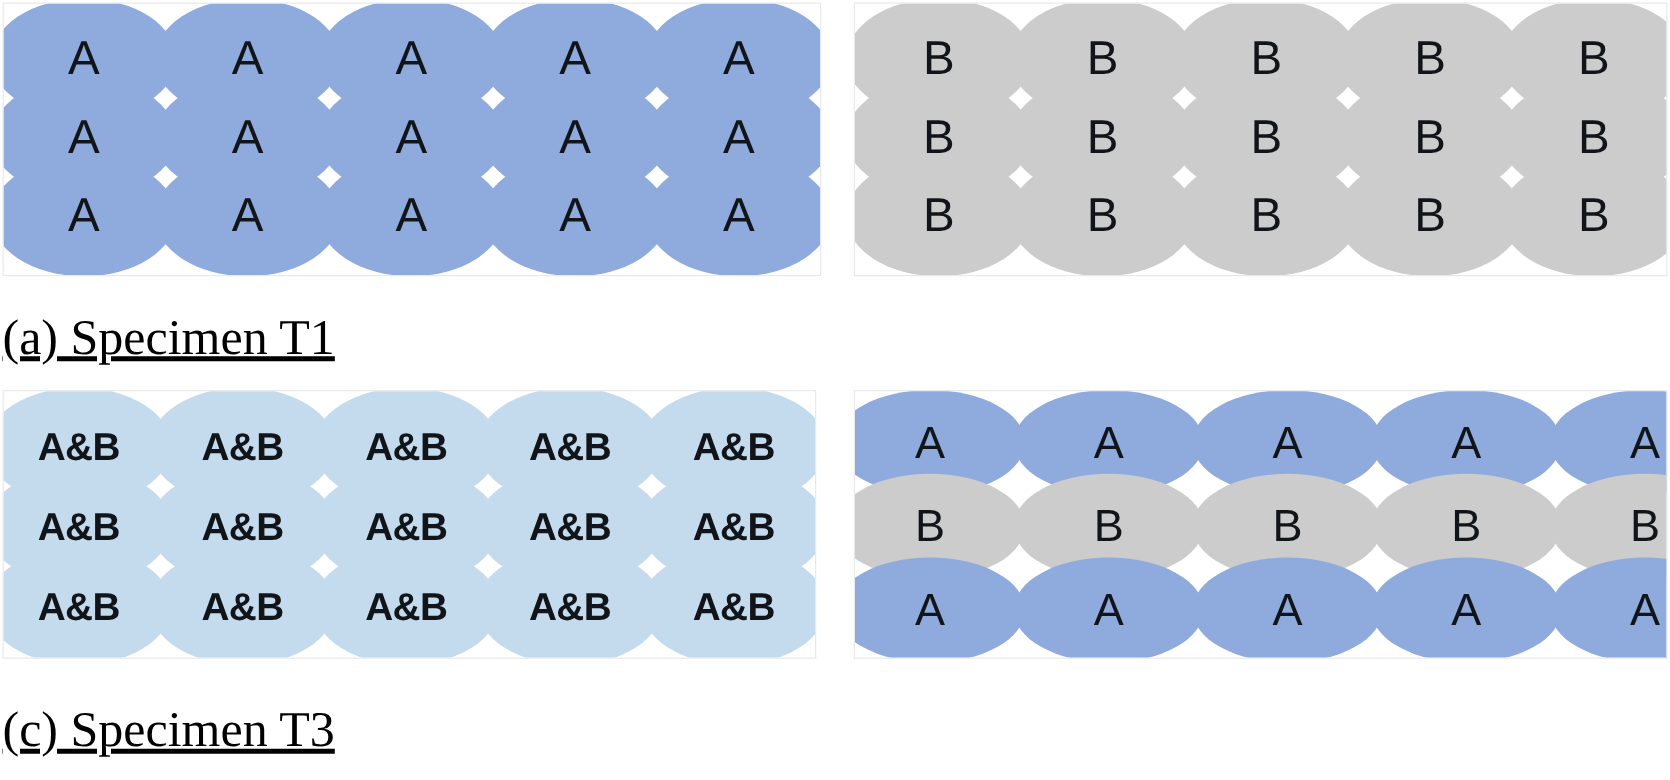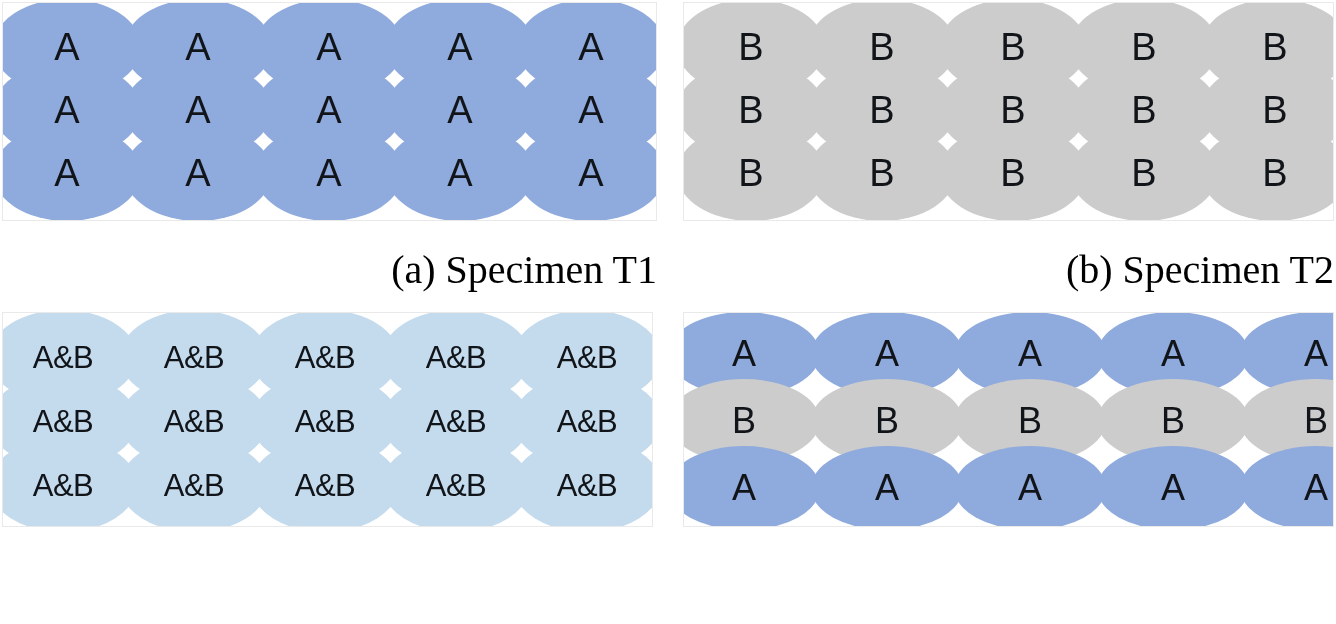--- a/index.html
+++ b/index.html
@@ -25,21 +25,21 @@
   .panel {
     position: absolute;
     background: #ffffff;
     border: 1px solid #e9e9e9;
     overflow: hidden;
     box-sizing: border-box;
   }
 
   .panel-a { left: 2px;   top: 2px;   width: 655px; height: 219px; }
   .panel-b { left: 683px; top: 2px;   width: 651px; height: 219px; }
-  .panel-c { left: 2px;   top: 312px; width: 651px; height: 215px; }
+  .panel-c { left: 2px;   top: 312px; width: 651px; height: 215px; font-weight: bold; }
   .panel-d { left: 683px; top: 312px; width: 651px; height: 215px; }
 
   
   .grid {
     position: absolute;
     left: 0;
     top: 0;
     width: 100%;
     height: 100%;
   }
@@ -78,25 +78,26 @@
     font-size: 36px;
   }
 
   .fill-blue  { background: #8FAADC; }
   .fill-gray  { background: #CCCCCC; }
   .fill-ltblue{ background: #C4DBEE; }
 
   
   .caption {
     position: absolute;
-    text-align: right;
+    text-align: left;
     font-family: "Liberation Serif", "DejaVu Serif", serif;
     font-size: 40px;
     color: #000000;
     white-space: nowrap;
+    text-decoration: underline;
   }
   .cap-a { left: 2px;   top: 246px; width: 655px; }
   .cap-b { left: 683px; top: 246px; width: 651px; }
   .cap-c { left: 2px;   top: 560px; width: 651px; }
   .cap-d { left: 683px; top: 560px; width: 651px; }
 </style>
 </head>
 <body>
 
 <div class="figure">
@@ -134,41 +135,41 @@
         <div class="cell fill-gray" style="left: 255px; top: 59px;">B</div>
         <div class="cell fill-gray" style="left: 386px; top: 59px;">B</div>
         <div class="cell fill-gray" style="left: 517px; top: 59px;">B</div>
         <div class="cell fill-gray" style="left: -7px; top: 122px;">B</div>
         <div class="cell fill-gray" style="left: 124px; top: 122px;">B</div>
         <div class="cell fill-gray" style="left: 255px; top: 122px;">B</div>
         <div class="cell fill-gray" style="left: 386px; top: 122px;">B</div>
         <div class="cell fill-gray" style="left: 517px; top: 122px;">B</div>
       </div>
   </div>
-  <div class="caption cap-b">(b) Specimen T2</div>
 
   <div class="panel panel-c">
     <div class="grid pack-c" id="grid-c">
         <div class="cell fill-ltblue" style="left: -14px; top: -3px;">A&amp;B</div>
         <div class="cell fill-ltblue" style="left: 117px; top: -3px;">A&amp;B</div>
         <div class="cell fill-ltblue" style="left: 248px; top: -3px;">A&amp;B</div>
         <div class="cell fill-ltblue" style="left: 379px; top: -3px;">A&amp;B</div>
         <div class="cell fill-ltblue" style="left: 510px; top: -3px;">A&amp;B</div>
         <div class="cell fill-ltblue" style="left: -14px; top: 61px;">A&amp;B</div>
         <div class="cell fill-ltblue" style="left: 117px; top: 61px;">A&amp;B</div>
         <div class="cell fill-ltblue" style="left: 248px; top: 61px;">A&amp;B</div>
         <div class="cell fill-ltblue" style="left: 379px; top: 61px;">A&amp;B</div>
         <div class="cell fill-ltblue" style="left: 510px; top: 61px;">A&amp;B</div>
         <div class="cell fill-ltblue" style="left: -14px; top: 125px;">A&amp;B</div>
         <div class="cell fill-ltblue" style="left: 117px; top: 125px;">A&amp;B</div>
         <div class="cell fill-ltblue" style="left: 248px; top: 125px;">A&amp;B</div>
         <div class="cell fill-ltblue" style="left: 379px; top: 125px;">A&amp;B</div>
         <div class="cell fill-ltblue" style="left: 510px; top: 125px;">A&amp;B</div>
       </div>
   </div>
+  <div class="caption cap-c">(c) Specimen T3</div>
 
   <div class="panel panel-d">
     <div class="grid pack-d" id="grid-d">
         <div class="cell fill-blue" style="left: -16px; top: -1px;">A</div>
         <div class="cell fill-blue" style="left: 127px; top: -1px;">A</div>
         <div class="cell fill-blue" style="left: 270px; top: -1px;">A</div>
         <div class="cell fill-blue" style="left: 413px; top: -1px;">A</div>
         <div class="cell fill-blue" style="left: 556px; top: -1px;">A</div>
         <div class="cell fill-gray" style="left: -16px; top: 66px;">B</div>
         <div class="cell fill-gray" style="left: 127px; top: 66px;">B</div>

